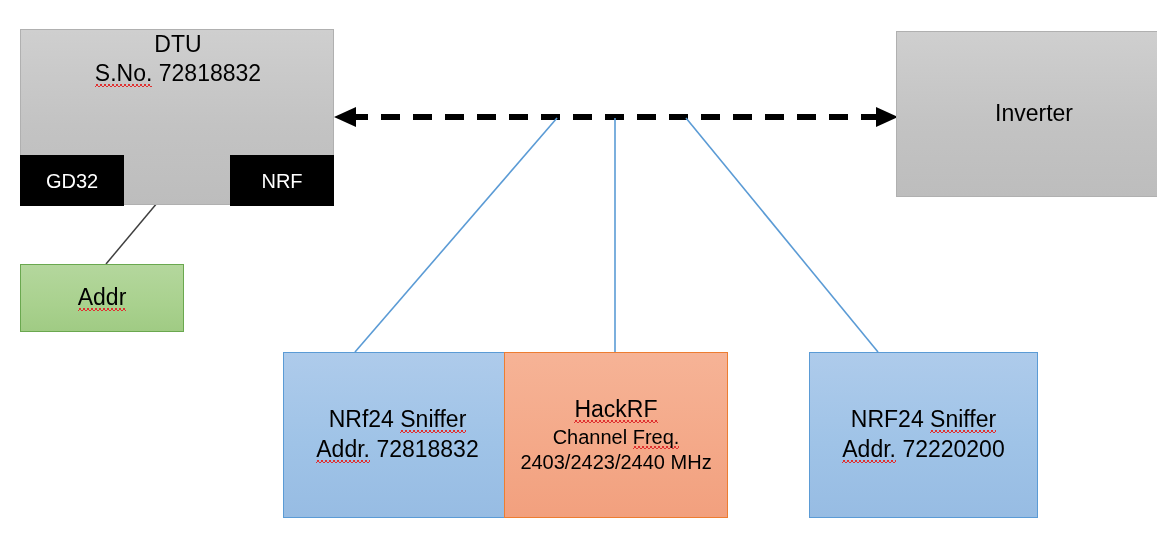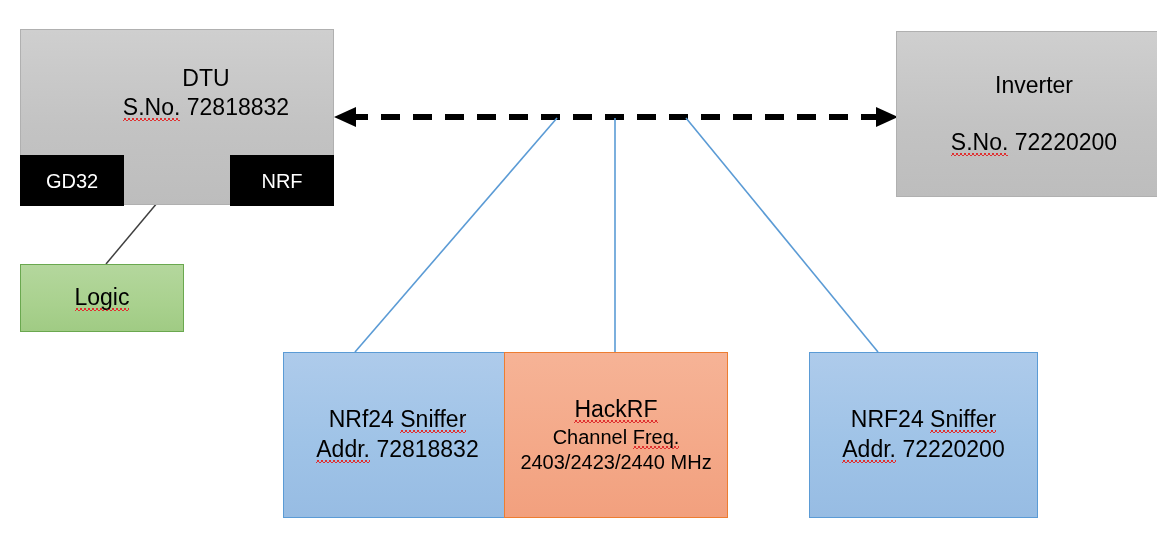--- a/index.html
+++ b/index.html
@@ -9,21 +9,21 @@
   .box{position:absolute;box-sizing:border-box;display:flex;flex-direction:column;
        align-items:center;justify-content:center;text-align:center;}
 
   
   .gray-block{
     background:linear-gradient(to bottom,#cfcfcf 0%,#c3c3c3 55%,#bdbdbd 100%);
     border:1px solid #b0b0b0;
   }
   #dtu-box{left:20px;top:29px;width:314px;height:176px;}
   #dtu-text{position:absolute;left:0;top:0;width:314px;height:126px;
-            display:flex;flex-direction:column;align-items:center;justify-content:center;margin-left:28px;}
+            display:flex;flex-direction:column;align-items:center;}
   #inverter-box{left:896px;top:31px;width:276px;height:166px;gap:27px;}
 
   .blk-line{font-size:23px;color:#000;line-height:1.28;white-space:nowrap;}
 
   
   .black-block{
     position:absolute;background:#000000;color:#ffffff;
     display:flex;align-items:center;justify-content:center;
     font-size:20px;line-height:1;
   }
@@ -108,30 +108,26 @@
   <div class="black-block" id="gd32-box">
     <span>GD32</span>
   </div>
 
   <div class="black-block" id="nrf-box">
     <span>NRF</span>
   </div>
 
   <div class="box" id="logic-box">
     <div class="blk-line">
-      <span class="sq">Logic</span>
+      <span class="sq">Addr</span>
     </div>
   </div>
 
   <div class="box gray-block" id="inverter-box">
     <div class="blk-line">Inverter</div>
-    <div class="blk-line">
-      <span class="sq">S.No.</span>
-      <span>72220200</span>
-    </div>
   </div>
 
   <div class="box blue-block" id="sniffer-left">
     <div class="big-line">
       <span>NRf24&nbsp;</span><span class="sq">Sniffer</span>
     </div>
     <div class="big-line">
       <span class="sq">Addr.</span>
       <span>72818832</span>
     </div>

